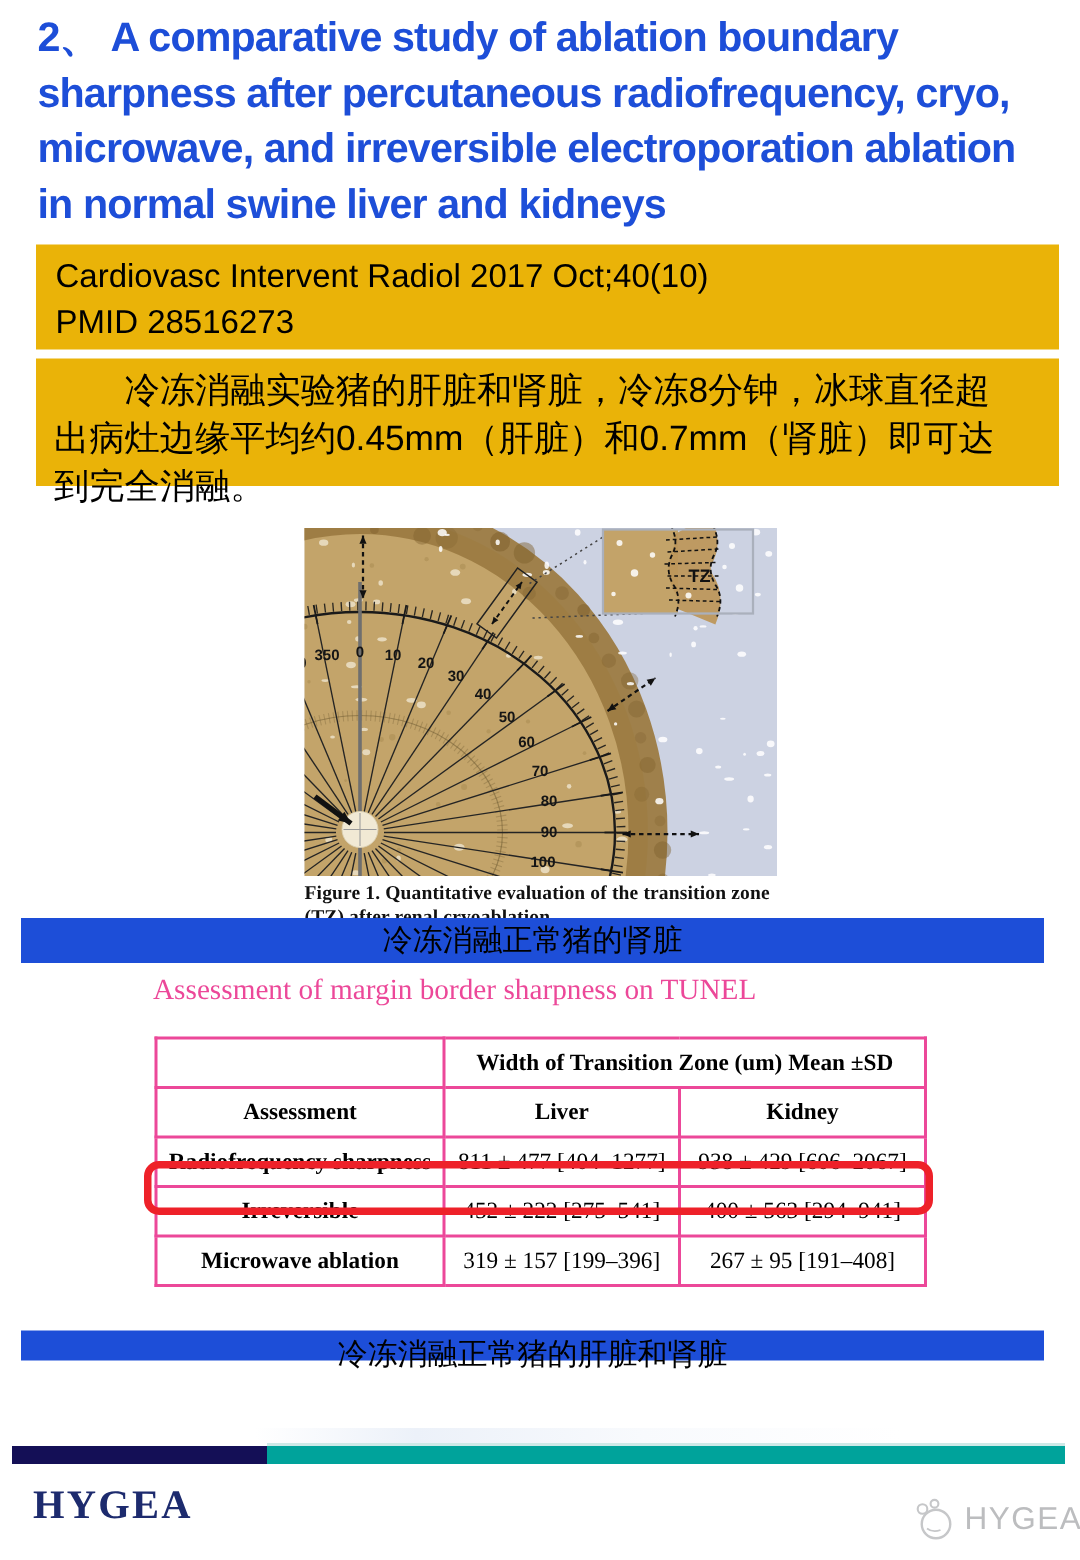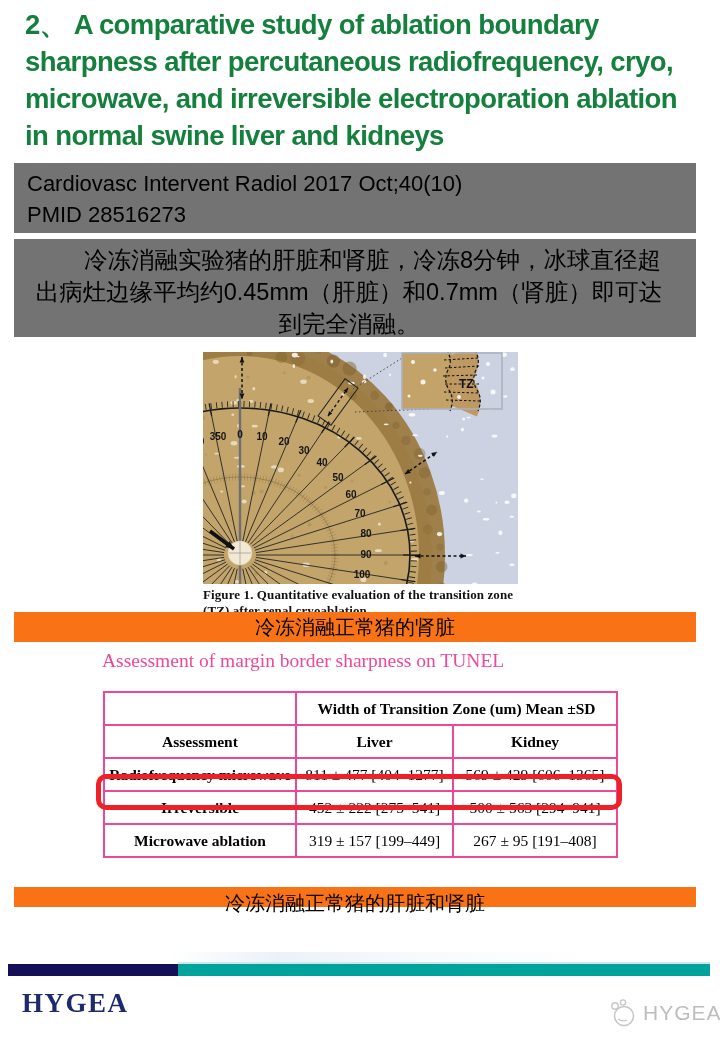--- a/index.html
+++ b/index.html
@@ -1,24 +1,24 @@
 <!DOCTYPE html>
 <html><head>
 <meta charset="utf-8">
 <style>
   html,body{margin:0;padding:0;background:#fff;}
   .slide{position:relative;width:720px;height:1040px;background:#fff;overflow:hidden;
          font-family:"Liberation Sans",sans-serif;color:#000;}
   .title{position:absolute;left:25px;top:6px;width:676px;font-size:27.5px;font-weight:700;
-         line-height:37px;letter-spacing:-0.6px;color:#15803d;}
-  .banner{position:absolute;left:14px;width:682px;background:#737373;box-sizing:border-box;}
+         line-height:37px;letter-spacing:-0.6px;color:#1d4ed8;}
+  .banner{position:absolute;left:24px;width:682px;background:#eab308;box-sizing:border-box;}
   .banner.pub{top:163px;height:70px;padding:5px 10px 0 13px;font-size:22px;line-height:31px;}
-  .banner.cn{top:239px;height:98px;padding:5px 24px 0 12px;font-size:23.5px;line-height:32px;text-align:center;}
+  .banner.cn{top:239px;height:85px;padding:5px 24px 0 12px;font-size:23.5px;line-height:32px;}
   .banner.cn p{margin:0;text-indent:2em;}
-  .cap-banner{position:absolute;left:14px;width:682px;background:#f97316;text-align:center;
+  .cap-banner{position:absolute;left:14px;width:682px;background:#1d4ed8;text-align:center;
               font-size:20px;}
   .cap-banner.kidney{top:612px;height:30px;line-height:30px;}
   .cap-banner.lk{top:887px;height:20px;line-height:32px;}
   .figure{position:absolute;left:203px;top:352px;width:315px;}
   .figure svg{display:block;}
   .fig-caption{margin-top:3px;font-family:"Liberation Serif",serif;
                font-weight:700;font-size:13px;color:#111;letter-spacing:0.1px;}
   .tunel-heading{position:absolute;left:102px;top:650px;font-family:"Liberation Serif",serif;
                  font-size:19.5px;color:#ec4899;}
   table.results{position:absolute;left:103px;top:691px;border-collapse:collapse;
@@ -347,32 +347,32 @@
         <tr>
       <th></th>
       <th colspan="2">Width of Transition Zone (um) Mean ±SD</th>
     </tr>
     <tr>
       <th>Assessment</th>
       <th>Liver</th>
       <th>Kidney</th>
     </tr>
     <tr>
-      <td class="tech">Radiofrequency microwave</td>
+      <td class="tech">Radiofrequency sharpness</td>
       <td>811 ± 477 [404–1277]</td>
-      <td>569 ± 429 [606–1365]</td>
+      <td>938 ± 429 [606–2067]</td>
     </tr>
     <tr>
       <td class="tech">Irreversible</td>
       <td>452 ± 222 [275–541]</td>
-      <td>500 ± 563 [294–941]</td>
+      <td>400 ± 563 [294–941]</td>
     </tr>
     <tr>
       <td class="tech">Microwave ablation</td>
-      <td>319 ± 157 [199–449]</td>
+      <td>319 ± 157 [199–396]</td>
       <td>267 ± 95 [191–408]</td>
     </tr>
   </tbody>
     </table>
 
   <div class="highlight-box"></div>
 
   <div class="cap-banner lk">冷冻消融正常猪的肝脏和肾脏</div>
 
   <div class="footer-streak"></div>

